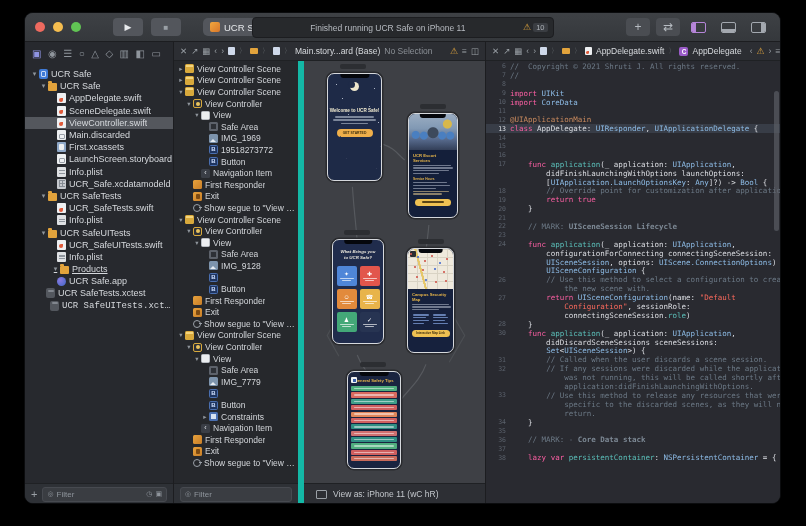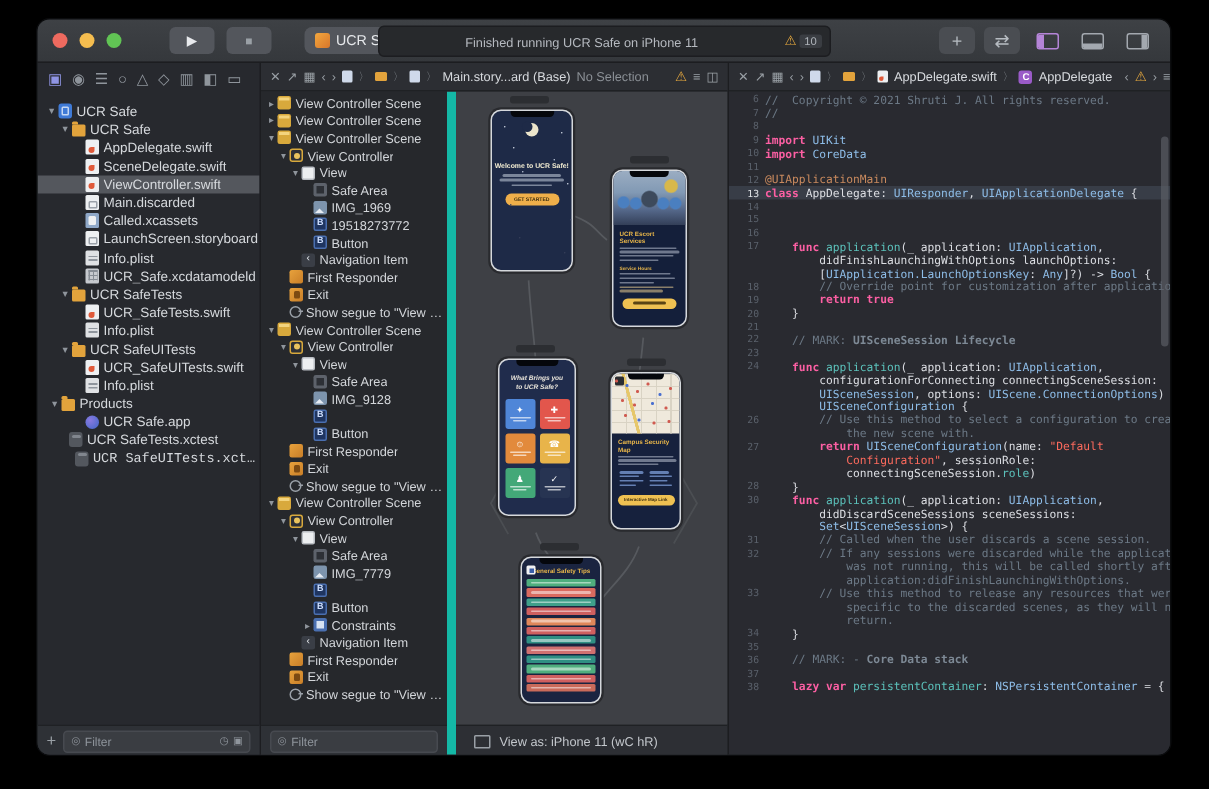--- a/index.html
+++ b/index.html
@@ -195,21 +195,21 @@
   
   .editor{flex:1;display:flex;flex-direction:column;overflow:hidden;background:#292a30;}
   .code-area{flex:1;position:relative;overflow:hidden;}
   .code-lines{position:absolute;inset:0;padding-top:1px;}
   .crow{display:flex;height:8.9px;align-items:center;}
   .crow.hl{background:#383d47;}
   .gut{width:20px;flex:none;text-align:right;padding-right:4px;color:#5a616b;
        font-family:"DejaVu Sans Mono",monospace;font-size:6.5px;}
   .crow.hl .gut{color:#dfe2e6;}
   .ctext{font-family:"DejaVu Sans Mono",monospace;font-size:7.5px;white-space:pre;color:#dcdee3;}
-  .tok-p{color:#dcdee3}.tok-k{color:#fc5fa3;font-weight:bold}.tok-t{color:#8ebde8}
+  .tok-p{color:#dcdee3}.tok-k{color:#fc5fa3;font-weight:normal}.tok-t{color:#8ebde8}
   .tok-f{color:#5bc0ba}.tok-c{color:#6c7986}.tok-b{color:#7d8995;font-weight:bold}
   .tok-s{color:#fc6a5d}.tok-a{color:#c98a5e}
   .vscroll{position:absolute;right:1px;top:30px;width:5px;height:140px;background:#5d6169;opacity:.65;border-radius:3px;}
 </style>
 </head>
 <body>
 
 <div class="screen">
  <div class="window">
 
@@ -289,21 +289,21 @@
               <span class="tlabel">ViewController.swift</span>
             </div>
             <div class="trow" style="padding-left: 23px;">
               <span class="disc"></span>
               <span class="fi fi-storyboard"></span>
               <span class="tlabel">Main.discarded</span>
             </div>
             <div class="trow" style="padding-left: 23px;">
               <span class="disc"></span>
               <span class="fi fi-assets"></span>
-              <span class="tlabel">Called.xcassets</span>
+              <span class="tlabel">First.xcassets</span>
             </div>
             <div class="trow" style="padding-left: 23px;">
               <span class="disc"></span>
               <span class="fi fi-storyboard"></span>
               <span class="tlabel">LaunchScreen.storyboard</span>
             </div>
             <div class="trow" style="padding-left: 23px;">
               <span class="disc"></span>
               <span class="fi fi-plist"></span>
               <span class="tlabel">Info.plist</span>
@@ -336,21 +336,21 @@
             <div class="trow" style="padding-left: 23px;">
               <span class="disc"></span>
               <span class="fi fi-swift"></span>
               <span class="tlabel">UCR_SafeUITests.swift</span>
             </div>
             <div class="trow" style="padding-left: 23px;">
               <span class="disc"></span>
               <span class="fi fi-plist"></span>
               <span class="tlabel">Info.plist</span>
             </div>
-            <div class="trow" style="padding-left: 7px;">
+            <div class="trow" style="padding-left: 26px; text-decoration: underline;">
               <span class="disc">▾</span>
               <span class="fi fi-folder"></span>
               <span class="tlabel">Products</span>
             </div>
             <div class="trow" style="padding-left: 23px;">
               <span class="disc"></span>
               <span class="fi fi-app"></span>
               <span class="tlabel">UCR Safe.app</span>
             </div>
             <div class="trow" style="padding-left: 12px;">

